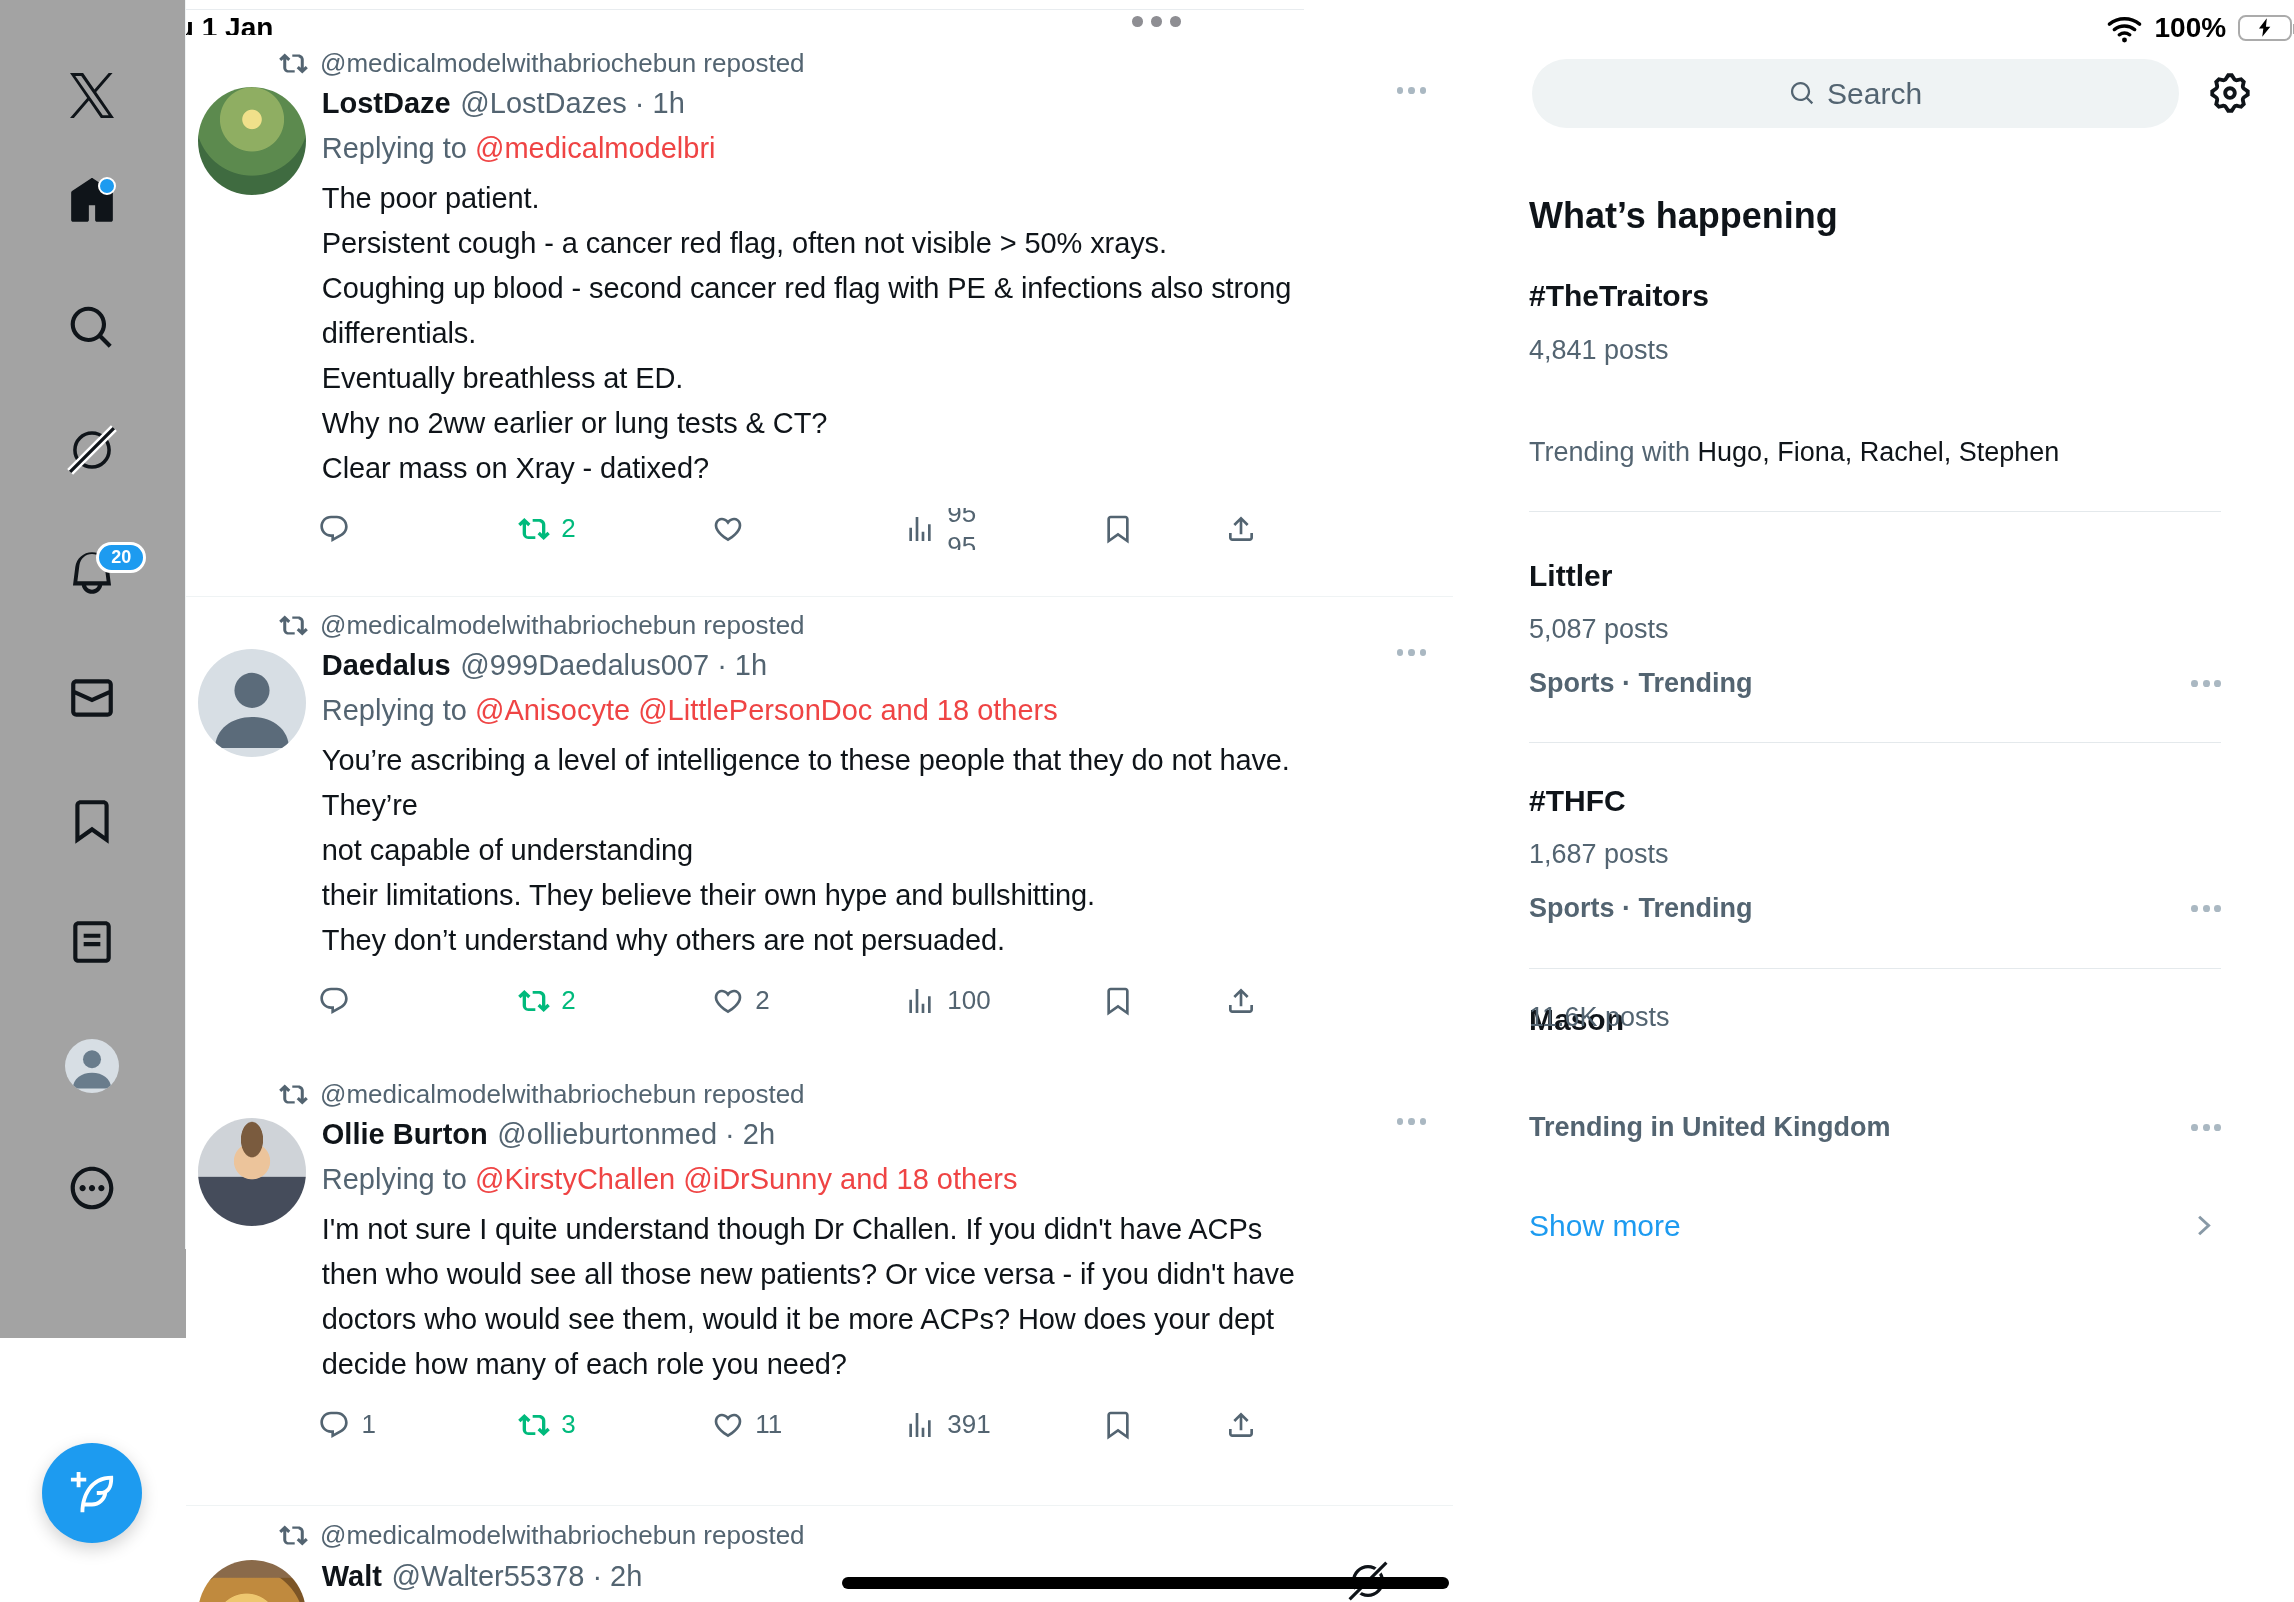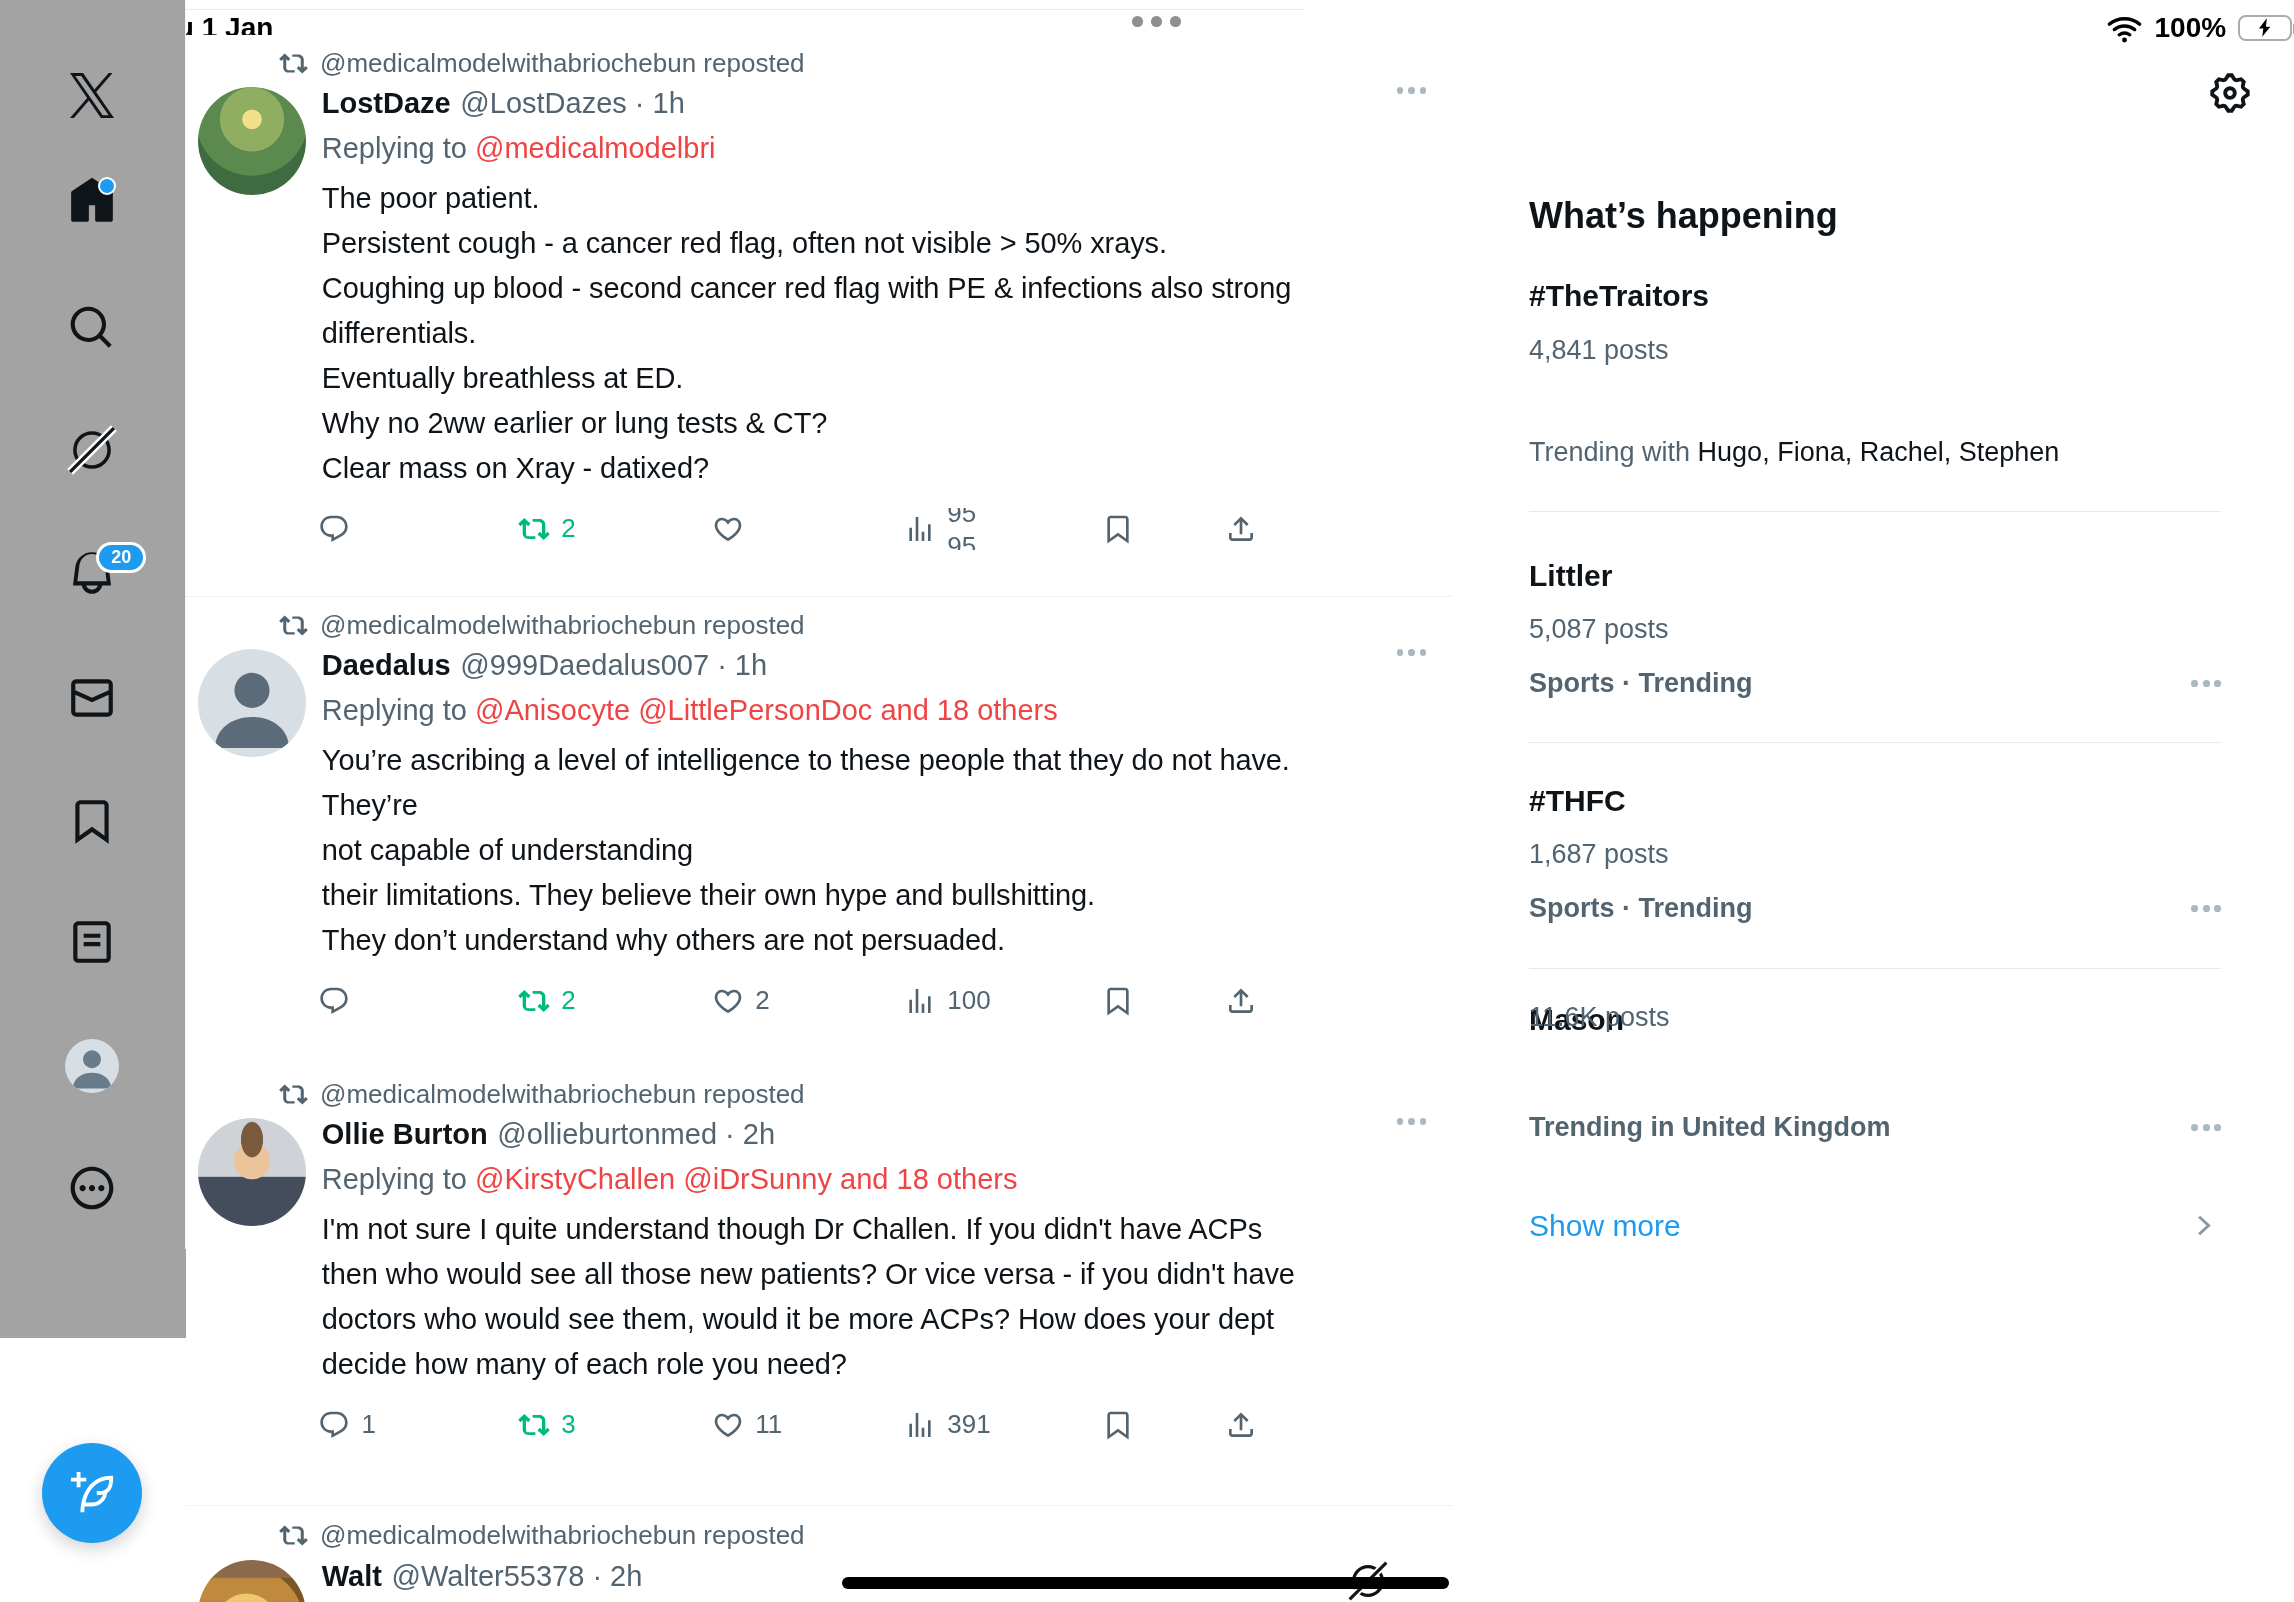--- a/index.html
+++ b/index.html
@@ -414,20 +414,26 @@
   <div class="grok-float">
     <svg width="42" height="42" viewBox="0 0 24 24">
         <circle cx="12" cy="12" r="8.2" fill="none" stroke="#0f1419" stroke-width="1.9"></circle>
         <line x1="1.5" y1="22.5" x2="22.5" y2="1.5" stroke="#fff" stroke-width="4"></line>
         <line x1="1.5" y1="22.5" x2="22.5" y2="1.5" stroke="#0f1419" stroke-width="1.8"></line>
       </svg>
   </div>
   <div class="home-indicator"></div>
 
   <aside class="rpanel">
+    <div class="search-pill">
+      <svg width="27" height="27" viewBox="0 0 24 24">
+          <path fill="#536471" d="M10.25 3.75c-3.59 0-6.5 2.91-6.5 6.5s2.91 6.5 6.5 6.5c1.795 0 3.419-.726 4.596-1.904 1.178-1.177 1.904-2.801 1.904-4.596 0-3.59-2.91-6.5-6.5-6.5zM1.75 10.25c0-4.694 3.806-8.5 8.5-8.5s8.5 3.806 8.5 8.5c0 1.986-.682 3.815-1.829 5.257l4.536 4.536-1.414 1.414-4.536-4.536c-1.442 1.147-3.271 1.829-5.257 1.829-4.694 0-8.5-3.806-8.5-8.5z"></path>
+        </svg>
+      <span>Search</span>
+    </div>
     <div class="gear">
       <svg width="46" height="46" viewBox="0 0 24 24">
           <path fill="#0f1419" d="M10.54 1.75h2.92l1.57 2.36c.11.17.32.25.53.21l2.53-.59 2.17 2.17-.58 2.54c-.05.2.04.41.21.53l2.36 1.57v2.92l-2.36 1.57c-.17.12-.26.33-.21.53l.58 2.54-2.17 2.17-2.53-.59c-.21-.04-.42.04-.53.21l-1.57 2.36h-2.92l-1.58-2.36c-.11-.17-.32-.25-.52-.21l-2.54.59-2.17-2.17.58-2.54c.05-.2-.03-.41-.21-.53l-2.35-1.57v-2.92L4.1 8.97c.18-.12.26-.33.21-.53L3.73 5.9 5.9 3.73l2.54.59c.2.04.41-.04.52-.21l1.58-2.36zm1.07 2l-.98 1.47C10.05 6.08 9 6.5 7.99 6.27l-1.46-.34-.6.6.33 1.46c.24 1.01-.18 2.07-1.05 2.64l-1.46.98v.78l1.46.98c.87.57 1.29 1.63 1.05 2.64l-.33 1.46.6.6 1.46-.34c1.01-.23 2.06.19 2.64 1.05l.98 1.47h.78l.97-1.47c.58-.86 1.63-1.28 2.65-1.05l1.45.34.61-.6-.34-1.46c-.23-1.01.18-2.07 1.05-2.64l1.47-.98v-.78l-1.47-.98c-.87-.57-1.28-1.63-1.05-2.64l.34-1.46-.61-.6-1.45.34c-1.02.23-2.07-.19-2.65-1.05l-.97-1.47h-.78zM12 10.5c-.83 0-1.5.67-1.5 1.5s.67 1.5 1.5 1.5 1.5-.67 1.5-1.5-.67-1.5-1.5-1.5zM8.5 12c0-1.93 1.57-3.5 3.5-3.5s3.5 1.57 3.5 3.5-1.57 3.5-3.5 3.5-3.5-1.57-3.5-3.5z"></path>
         </svg>
     </div>
     <h2 class="rp-heading">What’s happening</h2>
 
     <div class="trend-title" style="top:277px;">#TheTraitors</div>
     <div class="trend-posts" style="top:334px;">4,841 posts</div>
     <div class="trend-extra" style="top:436px;"><span>Trending with </span><span class="names">Hugo, Fiona, Rachel, Stephen</span></div>

